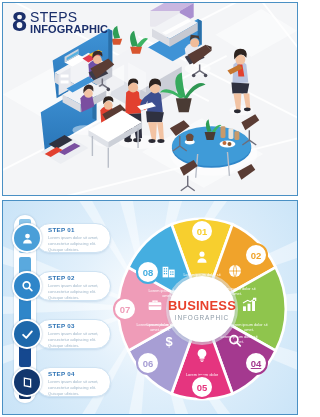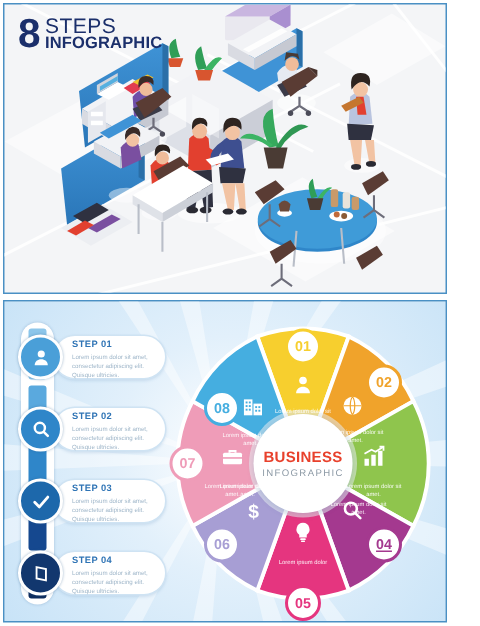--- a/index.html
+++ b/index.html
@@ -88,21 +88,21 @@
   }
 
   
   .wheel { position:absolute; left:104px; top:8px; width:190px; height:200px; }
   .hub {
     position:absolute; left:50%; top:50%; transform:translate(-50%,-50%);
     width:66px; height:66px; border-radius:50%;
     background:#ffffff; box-shadow:0 1px 4px rgba(70,110,150,.25);
     display:flex; flex-direction:column; align-items:center; justify-content:center;
   }
-  .hub-a { font-size:10px; font-weight:bold; color:#e8412c; letter-spacing:.2px; }
+  .hub-a { font-size:13px; font-weight:bold; color:#e8412c; letter-spacing:.2px; }
   .hub-b { font-size:6.4px; color:#8d9aa6; letter-spacing:.9px; margin-top:1px; }
 
   .badge {
     position:absolute; width:24px; height:24px; border-radius:50%;
     background:#ffffff; border:2px solid currentColor;
     display:flex; align-items:center; justify-content:center;
     font-size:9.5px; font-weight:bold;
     transform:translate(-50%,-50%); z-index:9;
   }
   .seg-label {
@@ -501,19 +501,19 @@
       <div class="seg-label" style="left:132px;top:130px;">Lorem ipsum dolor sit amet.</div>
       <div class="seg-label" style="left:95px;top:166px;">Lorem ipsum dolor</div>
       <div class="seg-label" style="left:58px;top:118px;">Lorem ipsum dolor sit amet.</div>
       <div class="seg-label" style="left:48px;top:118px;">Lorem ipsum dolor sit amet.</div>
       <div class="seg-label" style="left:60px;top:84px;">Lorem ipsum dolor sit amet.</div>
 
       
       <div class="badge" style="left:95px;top:22px;color:#f7cf2e;">01</div>
       <div class="badge" style="left:149px;top:46px;color:#f0a32b;">02</div>
       <div class="badge" style="left:149px;top:154px;color:#a4398f;text-decoration:underline;">04</div>
-      <div class="badge" style="left:95px;top:178px;color:#e5357f;margin-top:15px;">05</div>
+      <div class="badge" style="left:95px;top:178px;color:#e5357f;">05</div>
       <div class="badge" style="left:41px;top:154px;color:#a79ed4;">06</div>
       <div class="badge" style="left:18px;top:100px;color:#ef9cb8;">07</div>
       <div class="badge" style="left:41px;top:63px;color:#45aee0;">08</div>
     </div>
   </div>
 </div>
 
 </body></html>

